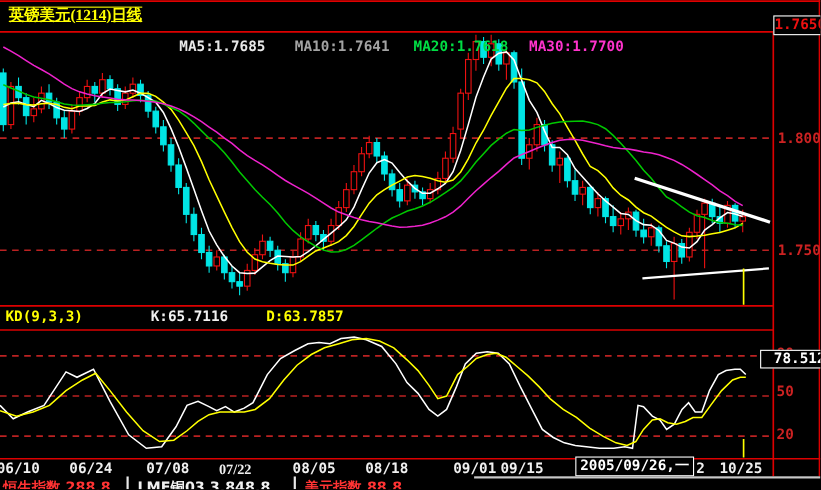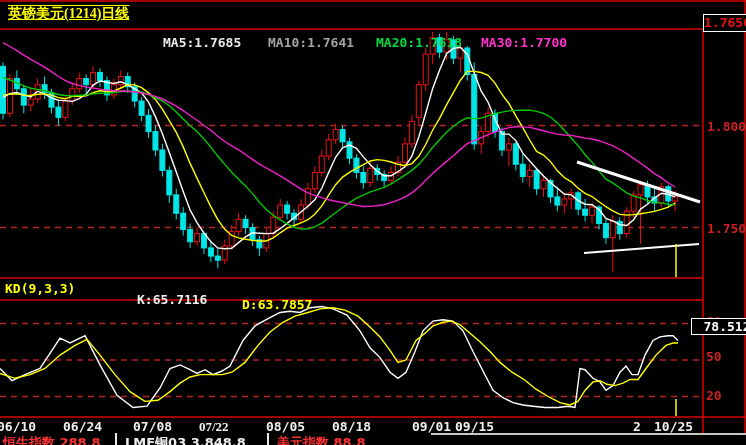--- a/index.html
+++ b/index.html
@@ -274,37 +274,38 @@
   <div class="lbl ma-lbl" style="left:163px;color:#e8e8e8;">MA5:1.7685</div>
   <div class="lbl ma-lbl" style="left:268px;color:#a3a3a3;">MA10:1.7641</div>
   <div class="lbl ma-lbl" style="left:376px;color:#00dd44;">MA20:1.7618</div>
   <div class="lbl ma-lbl" style="left:481px;color:#ff33cc;">MA30:1.7700</div>
 
   <div class="lbl ax-red" style="left:707px;top:119px;">1.8000</div>
   <div class="lbl ax-red" style="left:707px;top:221px;">1.7500</div>
   <div id="price-box" class="vbox">1.7650</div>
 
   <div class="lbl" style="left:5px;top:281px;color:#ffff00;">KD(9,3,3)</div>
-  <div class="lbl" style="left:137px;top:281px;color:#f0f0f0;margin-top:11px;">K:65.7116</div>
-  <div class="lbl" style="left:242px;top:281px;color:#ffff00;margin-top:16px;">D:63.7857</div>
+  <div class="lbl" style="left:137px;top:281px;color:#f0f0f0;">K:65.7116</div>
+  <div class="lbl" style="left:242px;top:281px;color:#ffff00;">D:63.7857</div>
   <div class="lbl ax-red" style="left:706px;top:314px;">80</div>
   <div class="lbl ax-red" style="left:706px;top:349px;">50</div>
   <div class="lbl ax-red" style="left:706px;top:388px;">20</div>
   <div id="kd-box" class="vbox">78.512</div>
 
   <div class="lbl date-lbl" style="left:-3px;">06/10</div>
   <div class="lbl date-lbl" style="left:63px;">06/24</div>
   <div class="lbl date-lbl" style="left:133px;">07/08</div>
   <div class="lbl date-lbl" style="left:199px;font-family:Liberation Serif, serif;">07/22</div>
   <div class="lbl date-lbl" style="left:266px;">08/05</div>
   <div class="lbl date-lbl" style="left:332px;">08/18</div>
   <div class="lbl date-lbl" style="left:412px;">09/01</div>
   <div class="lbl date-lbl" style="left:455px;">09/15</div>
   <div class="lbl date-lbl" style="left:633px;">2</div>
   <div class="lbl date-lbl" style="left:654px;">10/25</div>
+  <div id="date-box" class="vbox">2005/09/26,一</div>
 
   <div id="ticker">
     <div class="tick-item" style="left:3px;color:#ff3333;">恒生指数 288.8</div>
     <div class="tick-sep" style="left:115px;"></div>
     <div class="tick-item" style="left:125px;color:#f0f0f0;">LME铜03 3.848.8</div>
     <div class="tick-sep" style="left:267px;"></div>
     <div class="tick-item" style="left:277px;color:#ff3333;">美元指数 88.8</div>
   </div>
   <div id="ticker-edge"></div>
 

